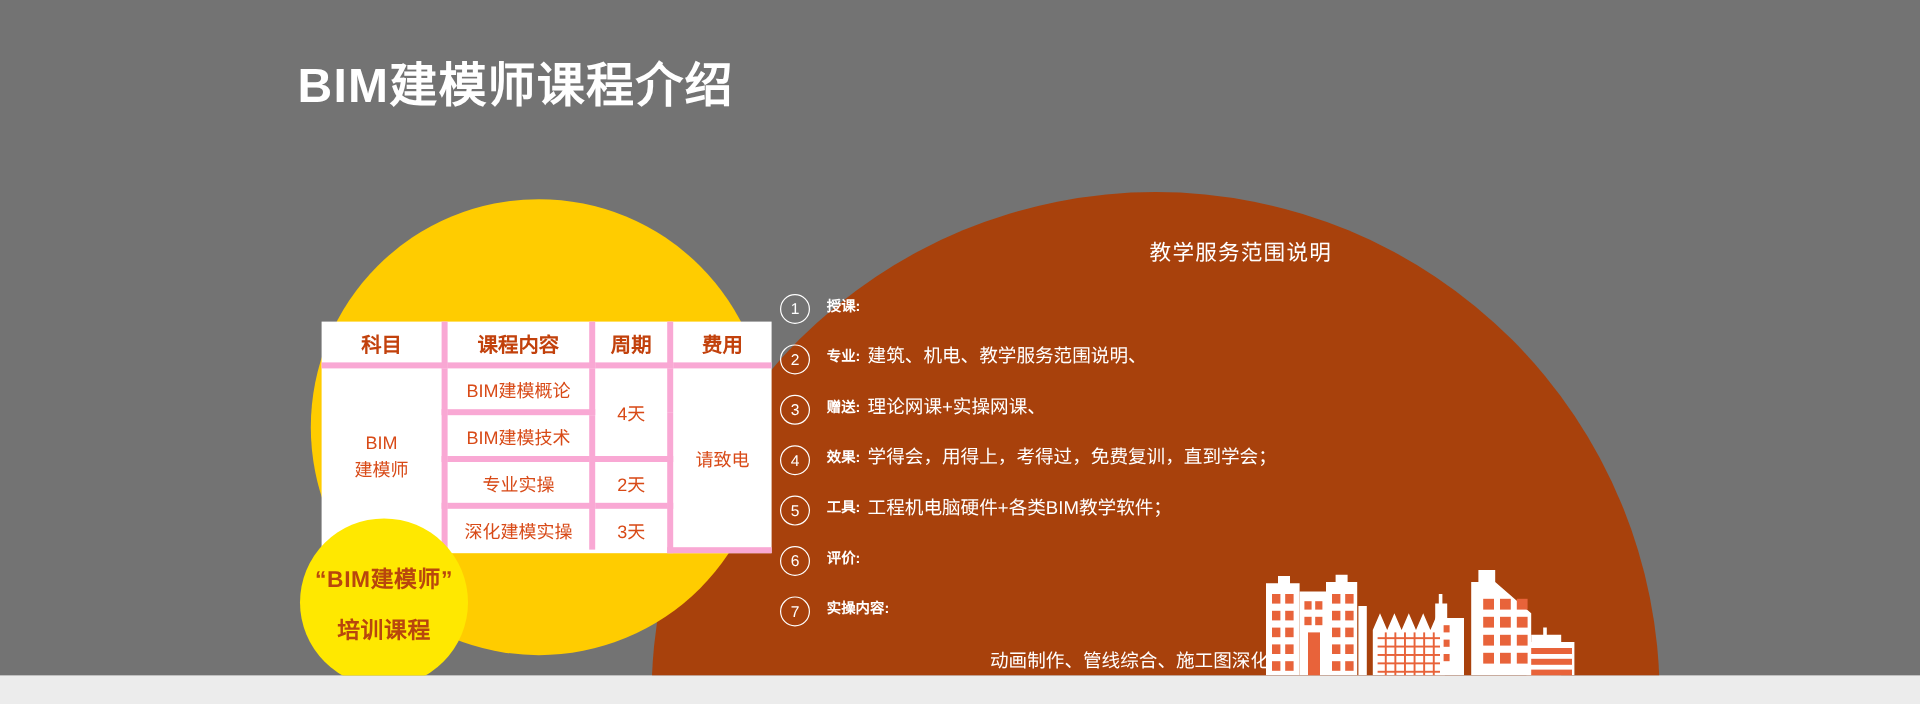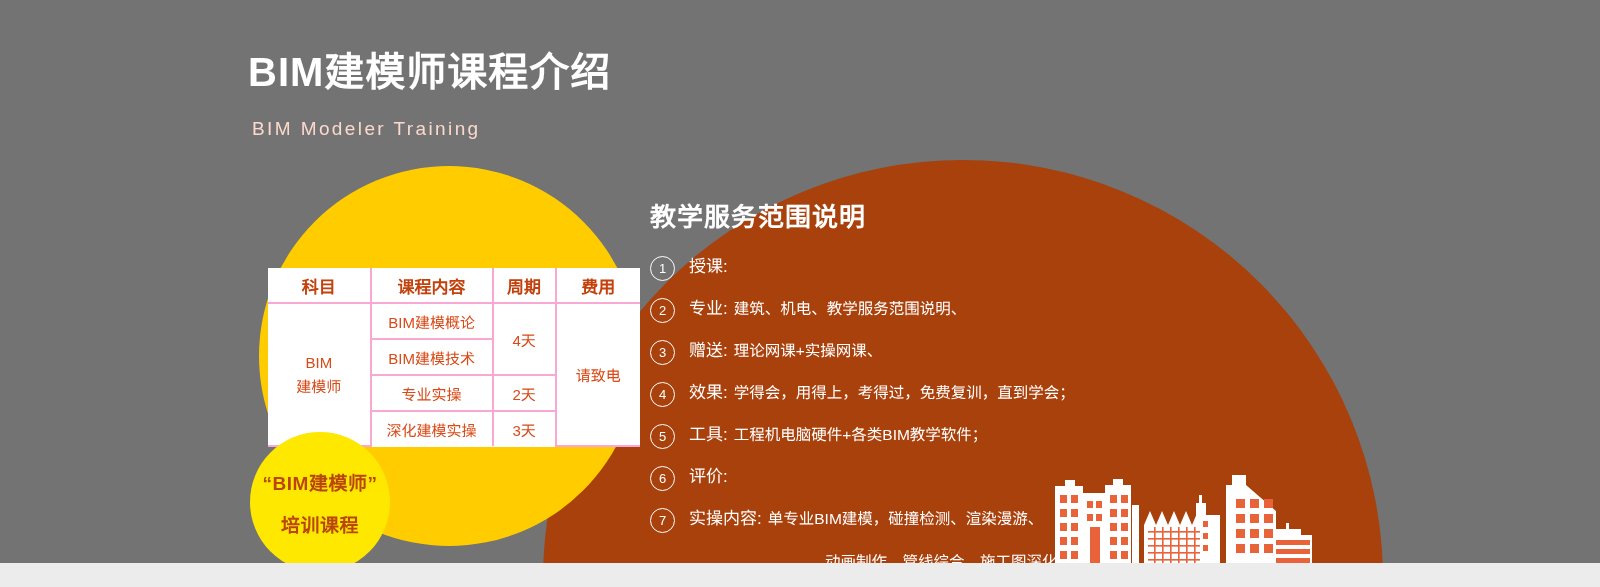--- a/index.html
+++ b/index.html
@@ -68,21 +68,21 @@
     width:372px;z-index:5;
     background:#ffffff;
   }
   table.course{
     border-collapse:collapse;
     width:372px;
     background:#ffffff;
     table-layout:fixed;
   }
   table.course td,table.course th{
-    border:2px solid #f9a8d4;
+    border:5px solid #f9a8d4;
     text-align:center;
     color:#d84a17;
     font-size:15px;
     padding:0;
     height:34px;
     vertical-align:middle;
     font-weight:normal;
   }
   table.course thead th{
     font-weight:bold;
@@ -100,40 +100,40 @@
   .col-d{width:82px;}
   .subject-cell{line-height:1.55;font-size:15px;}
   .content-cell{text-align:left;padding-left:10px;}
 
   
   .panel{
     position:absolute;left:650px;top:196px;
     width:640px;z-index:5;
   }
   .panel-title{
-    font-size:26px;font-weight:bold;color:#ffffff;
-    text-align:left;width:460px;margin:0 0 22px 0;
+    font-size:18px;font-weight:normal;color:#ffffff;
+    text-align:right;width:460px;margin:0 0 22px 0;
     letter-spacing:1px;
   }
   .srv-row{
     display:flex;align-items:flex-start;
     margin-bottom:16px;
     white-space:nowrap;
   }
   .num{
     flex:0 0 auto;
     width:23px;height:23px;border-radius:50%;
     border:1.5px solid #ffffff;
     color:#ffffff;font-size:13px;
     display:flex;align-items:center;justify-content:center;
     margin-right:14px;margin-top:1px;
     line-height:1;
   }
   .srv-label{
-    color:#ffffff;font-weight:normal;font-size:17px;
+    color:#ffffff;font-weight:bold;font-size:12px;
     margin-right:6px;line-height:23px;
   }
   .srv-text{
     color:#ffffff;font-size:15.5px;line-height:23px;
   }
   .srv-sub{
     color:#ffffff;font-size:15.5px;
     margin-left:175px;margin-top:14px;
     white-space:nowrap;
   }
@@ -152,21 +152,20 @@
 </style>
 </head>
 <body>
 
 <div id="banner">
 
   <div class="circle-brown"></div>
   <div class="circle-yellow"></div>
 
   <div class="title">BIM建模师课程介绍</div>
-  <div class="subtitle">BIM Modeler Training</div>
 
   <div class="table-wrap">
     <table class="course">
       <thead>
         <tr>
           <th class="col-a">科目</th>
           <th class="col-b">课程内容</th>
           <th class="col-c">周期</th>
           <th class="col-d">费用</th>
         </tr>
@@ -228,21 +227,20 @@
       <span class="srv-label">工具:</span>
       <span class="srv-text">工程机电脑硬件+各类BIM教学软件；</span>
     </div>
     <div class="srv-row">
       <span class="num">6</span>
       <span class="srv-label">评价:</span>
     </div>
     <div class="srv-row">
       <span class="num">7</span>
       <span class="srv-label">实操内容:</span>
-      <span class="srv-text">单专业BIM建模，碰撞检测、渲染漫游、</span>
     </div>
     <div class="srv-sub">动画制作、管线综合、施工图深化；</div>
   </div>
 
   <svg class="skyline" viewBox="0 0 300 120">
     <g fill="#ffffff">
 
       <path d="M35,43 h10 v-6 h10 v6 h8 v77 h-28 z"></path>
       <path d="M63,50 h22 v70 h-22 z"></path>
       <path d="M85,42 h8 v-6 h10 v6 h8 v78 h-26 z"></path>

